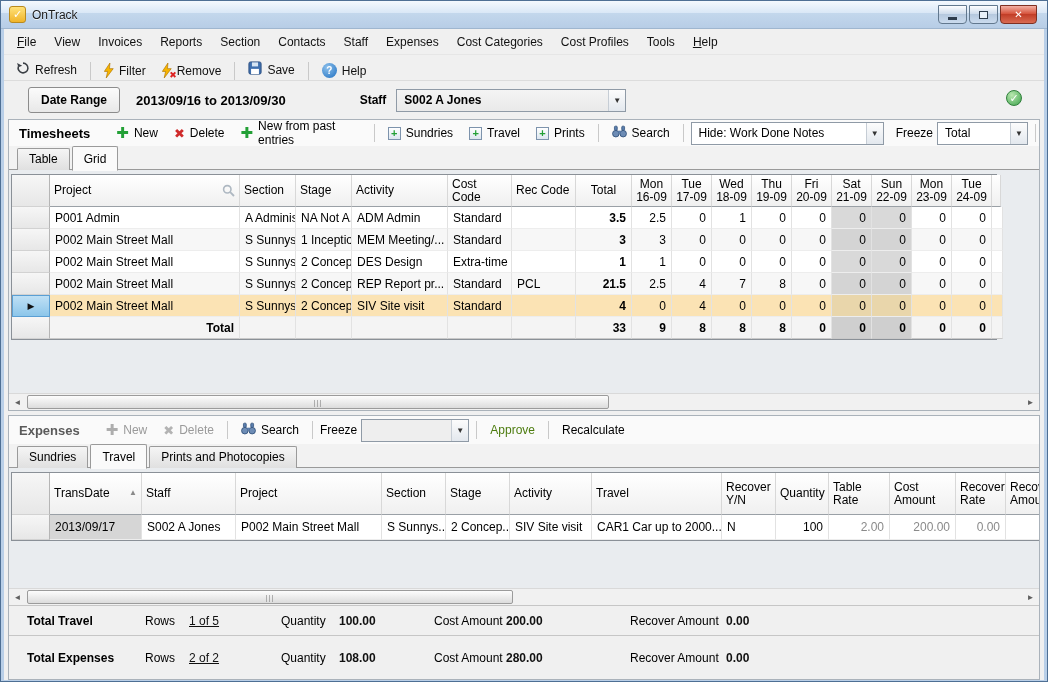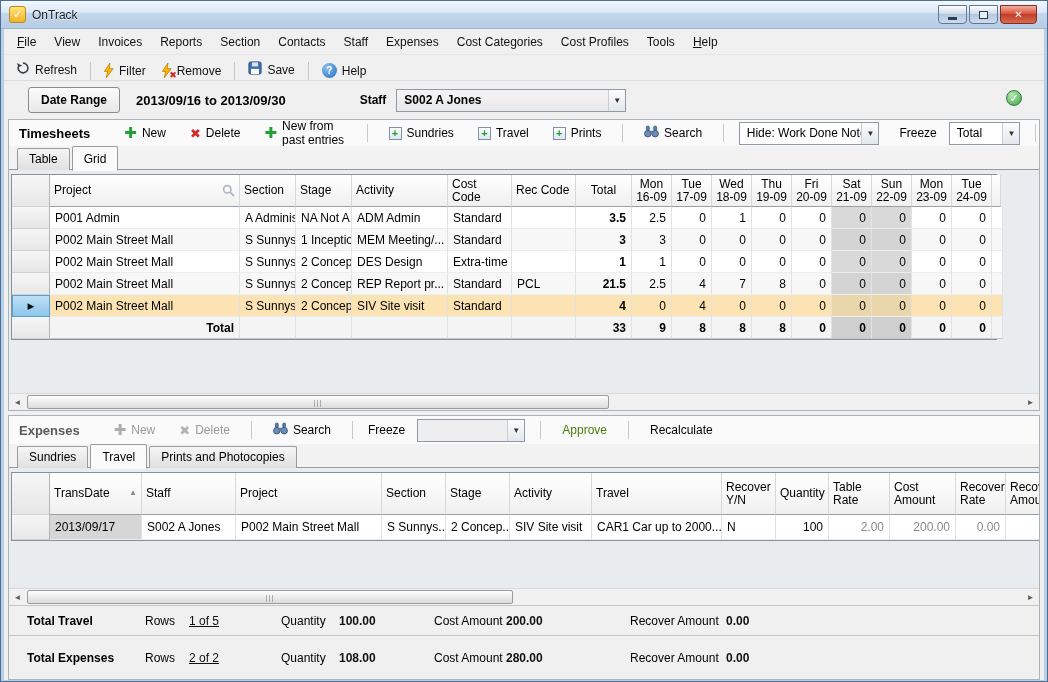--- a/index.html
+++ b/index.html
@@ -27,21 +27,21 @@
   .daterange-text{font-weight:bold;font-size:13px;margin-left:16px;}
   .staff-label{font-weight:bold;margin-left:74px;}
   .combo{position:relative;height:23px;border:1px solid #8f9aa6;background:linear-gradient(#f4f4f4,#e9e9e9);display:flex;align-items:center;padding:0 22px 0 7px;font-size:12px;white-space:nowrap;overflow:hidden;}
   .combo .arrow{position:absolute;right:0;top:0;bottom:0;width:17px;display:flex;align-items:center;justify-content:center;font-size:8px;color:#333;border-left:1px solid #c6cdd5;background:linear-gradient(#fcfcfc,#e3e8ee);}
   .staff-combo{width:230px;margin-left:10px;font-weight:bold;}
   .status-check{position:absolute;right:22px;top:9px;width:16px;height:16px;border-radius:50%;background:radial-gradient(circle at 35% 30%,#b9e8b0,#3da24b);border:1px solid #2f7f3a;color:#fff;font-size:11px;display:flex;align-items:center;justify-content:center;}
   
   .panel{background:#fafafa;border:1px solid #aab2ba;margin:0 4px;display:flex;flex-direction:column;}
   .ts-panel{height:292px;}
   .exp-panel{flex:1;margin-top:4px;}
-  .panel-toolbar{height:26px;display:flex;align-items:center;padding-left:10px;font-size:12px;gap:12px;background:#fafafa;}
+  .panel-toolbar{height:26px;display:flex;align-items:center;padding-left:10px;font-size:12px;gap:4px;background:#fafafa;}
   .panel-title{font-weight:bold;font-size:13px;margin-right:16px;}
   .exp-title{color:#5a5a5a;}
   .dim{color:#9a9a9a;}
   .tabstrip{height:24px;display:flex;align-items:flex-end;padding-left:8px;border-bottom:1px solid #9a9a9a;background:#f2f2f2;}
   .tab{position:relative;top:1px;padding:3px 11px 4px;border:1px solid #9a9a9a;border-bottom:none;border-radius:2px 2px 0 0;background:linear-gradient(#f5f5f5,#e0e0e0);font-size:12px;margin-right:2px;}
   .tab.active{background:#fafafa;z-index:2;padding-top:5px;border-bottom:1px solid #fafafa;margin-bottom:-1px;}
   
   .gridregion{flex:1;overflow:hidden;background:#e9ecef;padding:4px 0 0 2px;}
   .tsgrid{display:grid;grid-template-columns:38px 190px 56px 56px 96px 64px 64px 56px repeat(9,40px) 8px;width:986px;border:1px solid #8a9097;background:#e9e9e9;}
   .expgrid{display:grid;grid-template-columns:38px 92px 94px 146px 64px 64px 82px 130px 54px 53px 61px 66px 50px minmax(0,1fr);width:1030px;border:1px solid #8a9097;background:#e9e9e9;}

